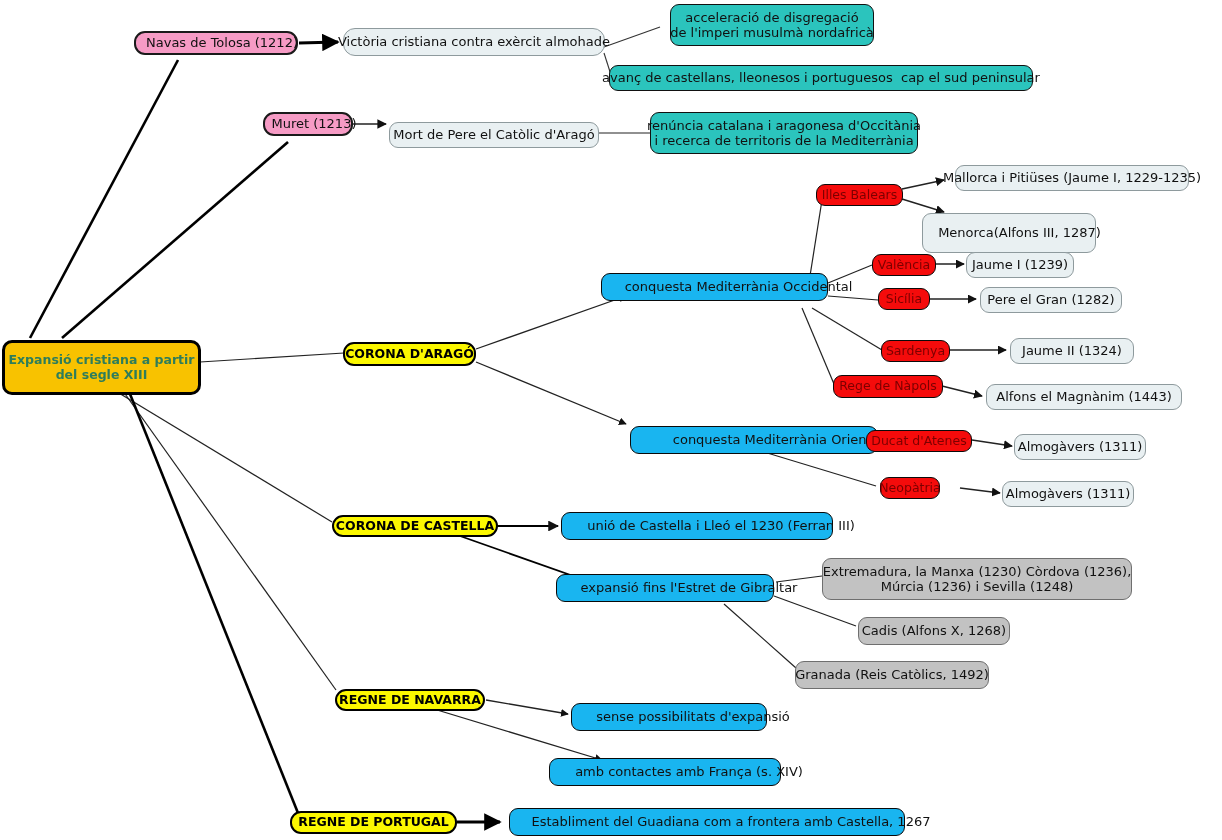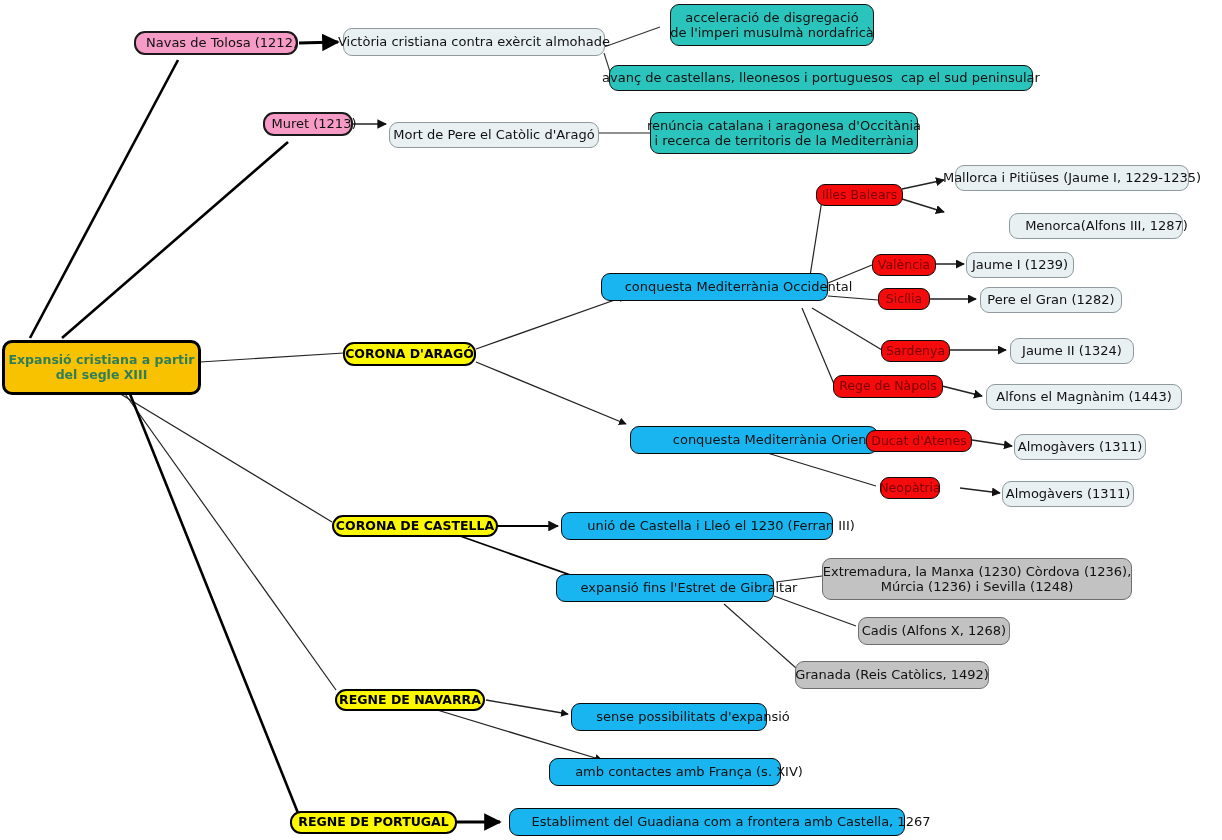--- a/index.html
+++ b/index.html
@@ -180,21 +180,21 @@
     <path d="M 424 706 L 602 760" stroke="#222" stroke-width="1.3" fill="none" marker-end="url(#arrow)"></path>
 
     <path d="M 457 822 L 500 822" stroke="#000" stroke-width="3.2" fill="none" marker-end="url(#arrowThick)"></path>
   </svg>
 
   <div class="node n-root" style="left:2px; top:340px; width:199px; height:55px;">Expansió cristiana a partir
 del segle XIII</div>
 
   <div class="node n-pink" style="left:134px; top:31px; width:164px; height:24px;">Navas de Tolosa (1212)</div>
 
-  <div class="node n-pale" style="left:343px; top:28px; width:262px; height:28px;">Victòria cristiana contra exèrcit almohade</div>
+  <div class="node n-pale" style="left:343px; top:28px; width:262px; height:28px;border-radius:12px;">Victòria cristiana contra exèrcit almohade</div>
 
   <div class="node n-teal" style="left:670px; top:4px; width:204px; height:42px;">acceleració de disgregació
 de l'imperi musulmà nordafricà</div>
 
   <div class="node n-teal" style="left:609px; top:65px; width:424px; height:26px;">avanç de castellans, lleonesos i portuguesos  cap el sud peninsular</div>
 
   <div class="node n-pink" style="left:263px; top:112px; width:90px; height:24px;">Muret (1213)</div>
 
   <div class="node n-pale" style="left:389px; top:122px; width:210px; height:26px;">Mort de Pere el Catòlic d'Aragó</div>
 
@@ -202,21 +202,21 @@
 i recerca de territoris de la Mediterrània</div>
 
   <div class="node n-yellow" style="left:343px; top:342px; width:133px; height:24px;">CORONA D'ARAGÓ</div>
 
   <div class="node n-cyan" style="left:601px; top:273px; width:227px; height:28px;">conquesta Mediterrània Occidental</div>
 
   <div class="node n-red" style="left:816px; top:184px; width:87px; height:22px;">Illes Balears</div>
 
   <div class="node n-pale" style="left:955px; top:165px; width:234px; height:26px;">Mallorca i Pitiüses (Jaume I, 1229-1235)</div>
 
-  <div class="node n-pale" style="left:1009px; top:213px; width:174px; height:26px;padding-left:21px;">Menorca(Alfons III, 1287)</div>
+  <div class="node n-pale" style="left:922px; top:213px; width:174px; height:40px;padding-left:21px;">Menorca(Alfons III, 1287)</div>
 
   <div class="node n-red" style="left:872px; top:254px; width:64px; height:22px;">València</div>
 
   <div class="node n-pale" style="left:966px; top:252px; width:108px; height:26px;">Jaume I (1239)</div>
 
   <div class="node n-red" style="left:878px; top:288px; width:52px; height:22px;">Sicília</div>
 
   <div class="node n-pale" style="left:980px; top:287px; width:142px; height:26px;">Pere el Gran (1282)</div>
 
   <div class="node n-red" style="left:881px; top:340px; width:69px; height:22px;">Sardenya</div>

